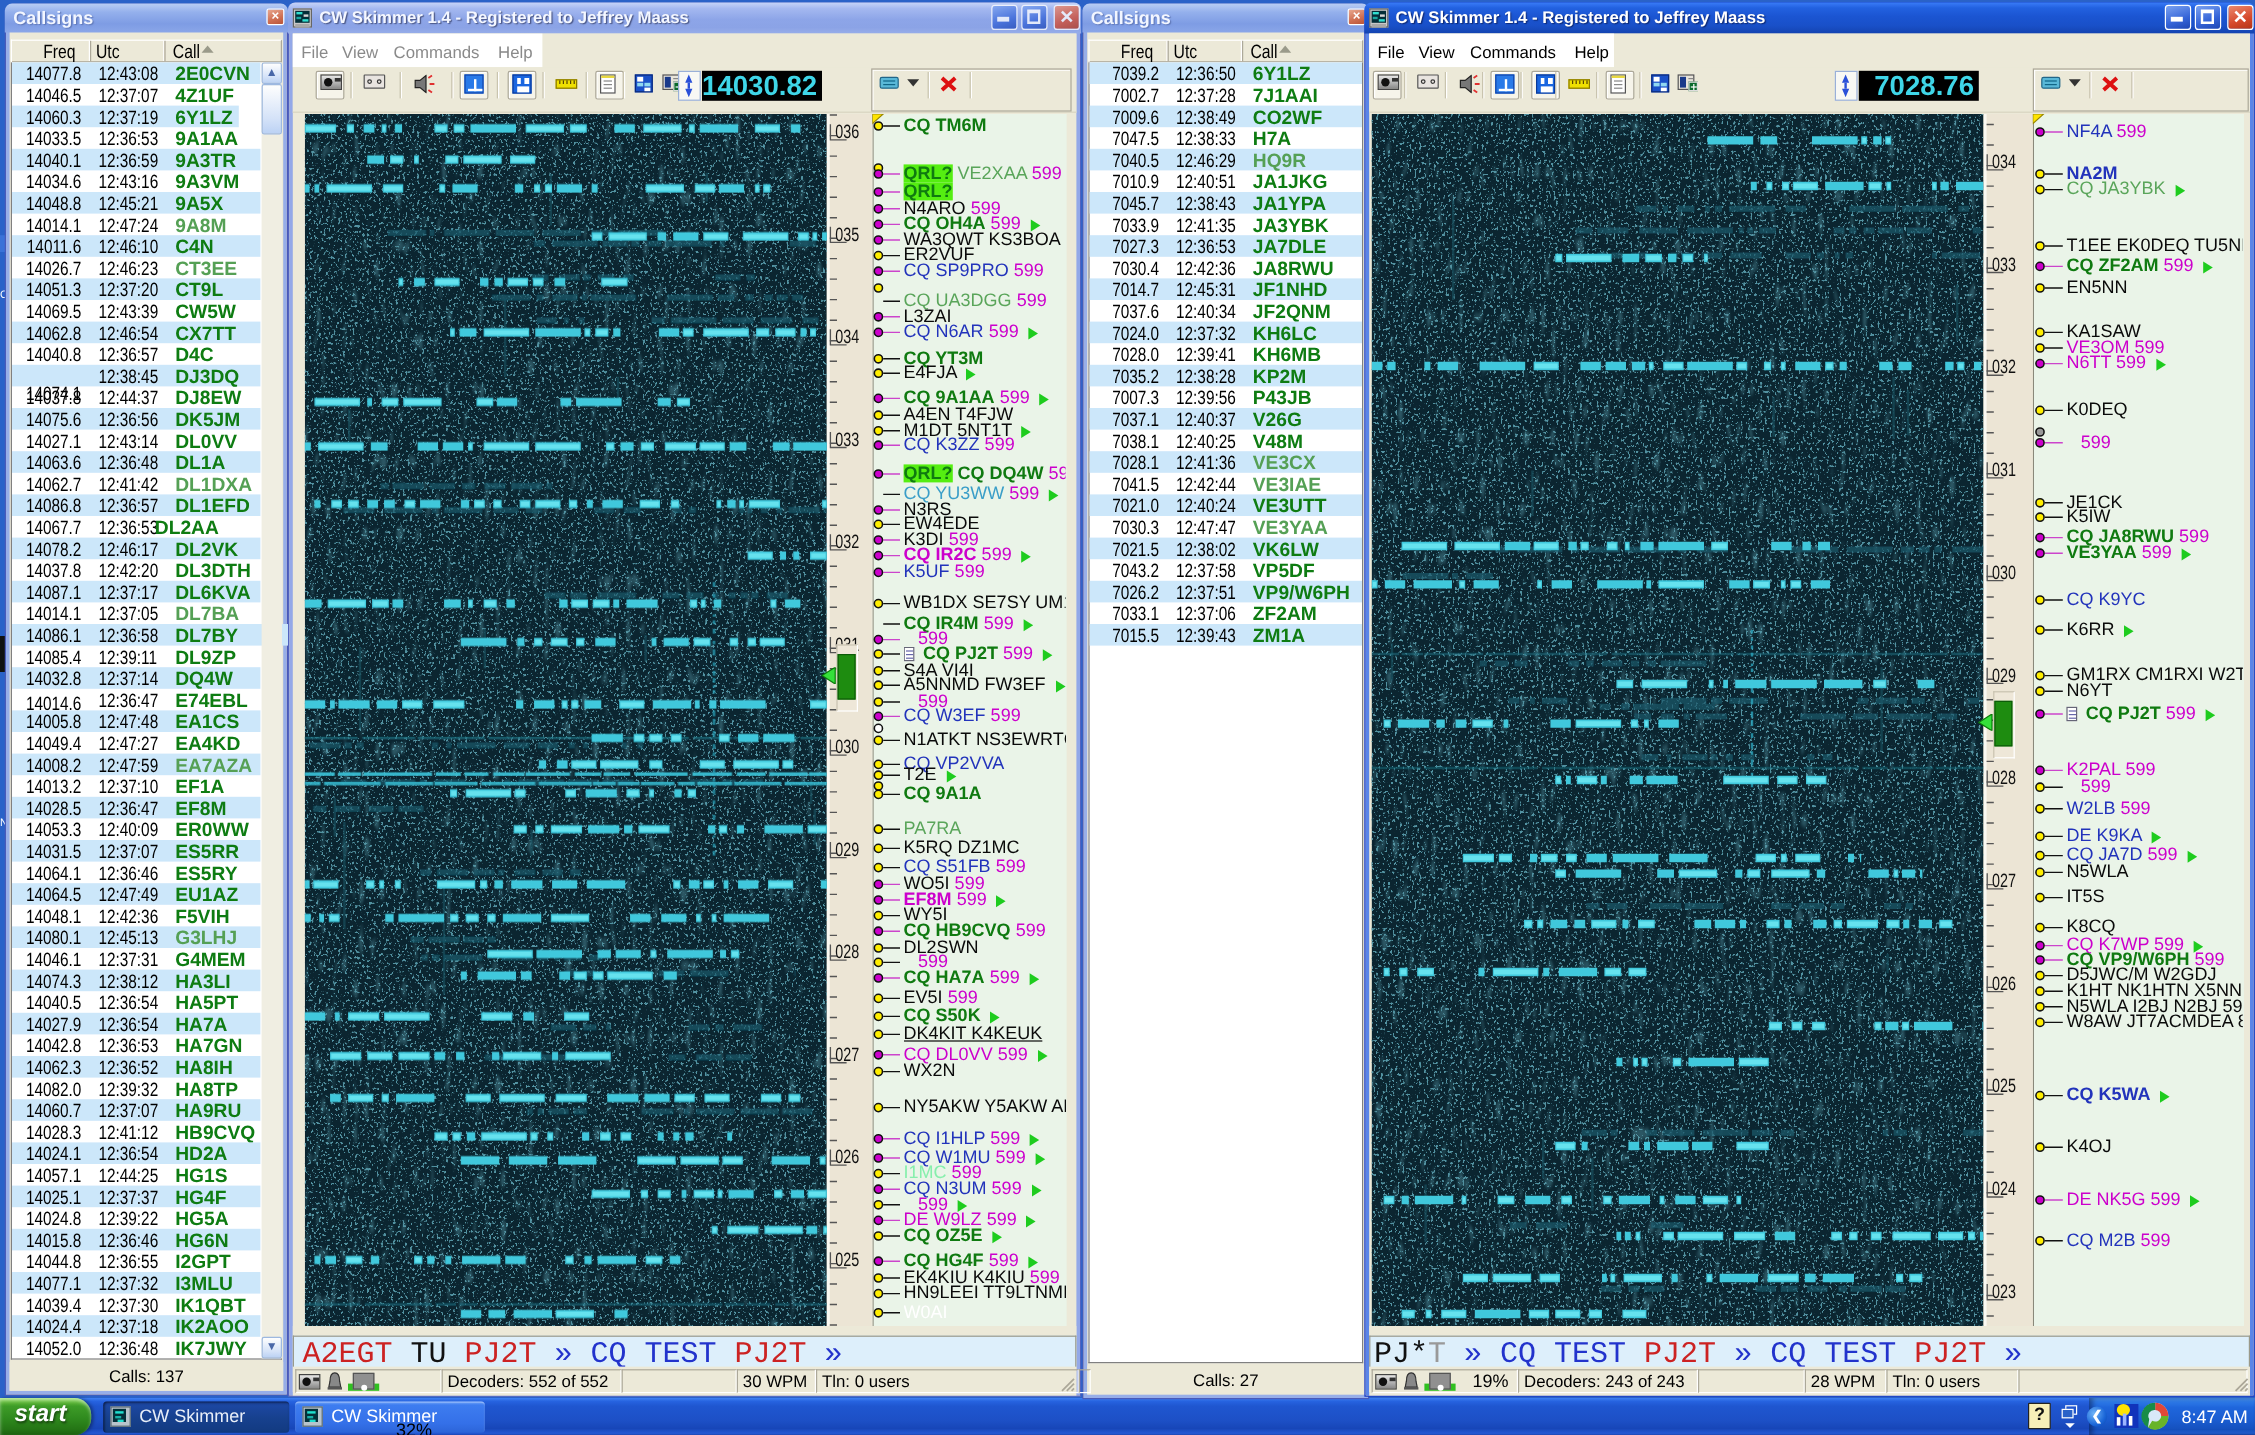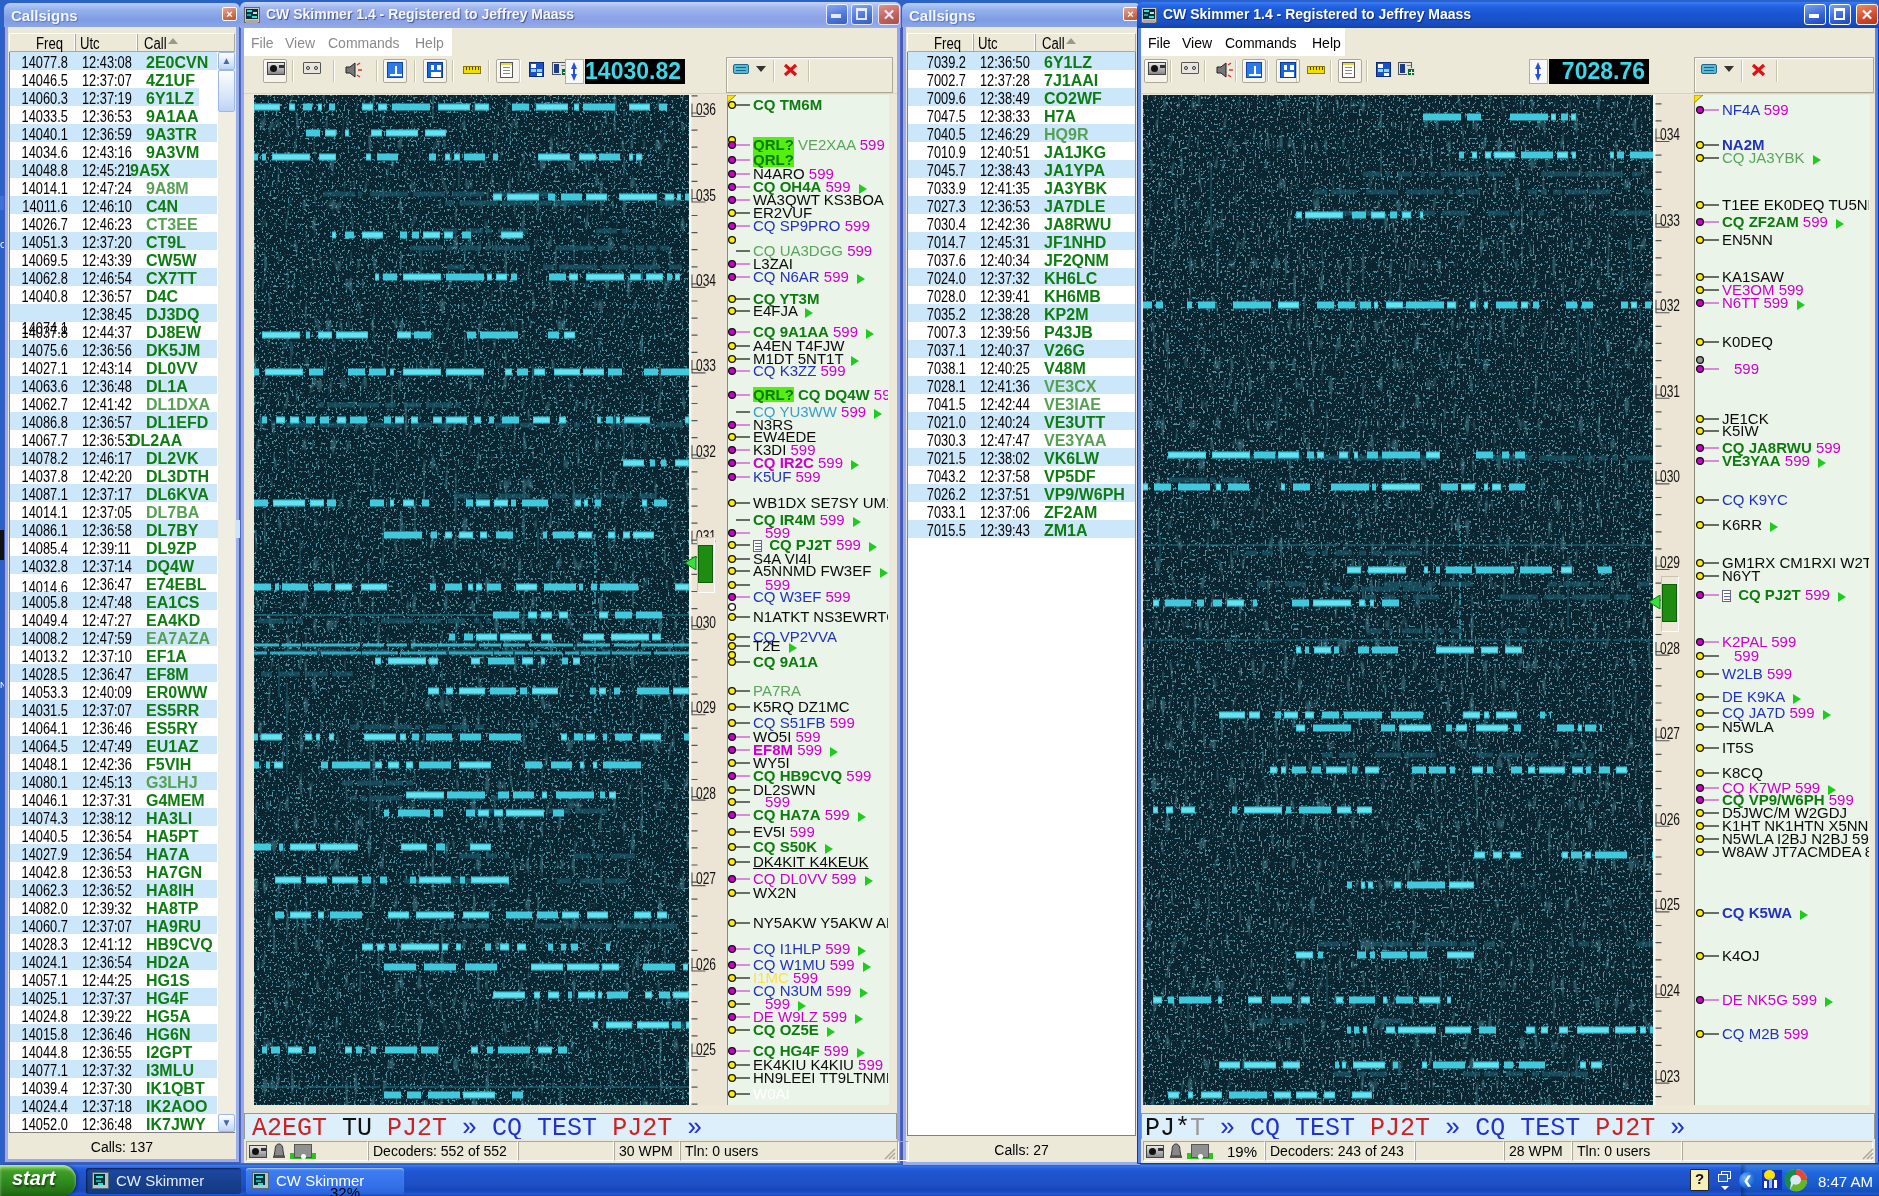--- a/index.html
+++ b/index.html
@@ -122,21 +122,21 @@
     <span class="lcall" style="left:136px;top:2px">9A3TR</span>
   </div>
 <div class="lrow" style="left:10px;top:142px;width:207px">
     <span class="lfreq" style="left:0;width:58px;top:2px"><span class="numr">14034.6</span></span>
     <span class="lutc" style="left:72px;top:2px"><span class="num">12:43:16</span></span>
     <span class="lcall" style="left:136px;top:2px">9A3VM</span>
   </div>
 <div class="lrow alt" style="left:10px;top:160px;width:207px">
     <span class="lfreq" style="left:0;width:58px;top:2px"><span class="numr">14048.8</span></span>
     <span class="lutc" style="left:72px;top:2px"><span class="num">12:45:21</span></span>
-    <span class="lcall" style="left:120px;top:2px">9A5X</span>
+    <span class="lcall" style="left:136px;top:2px">9A5X</span>
   </div>
 <div class="lrow" style="left:10px;top:178px;width:207px">
     <span class="lfreq" style="left:0;width:58px;top:2px"><span class="numr">14014.1</span></span>
     <span class="lutc" style="left:72px;top:2px"><span class="num">12:47:24</span></span>
     <span class="lcall old" style="left:136px;top:2px">9A8M</span>
   </div>
 <div class="lrow alt" style="left:10px;top:196px;width:207px">
     <span class="lfreq" style="left:0;width:58px;top:2px"><span class="numr">14011.6</span></span>
     <span class="lutc" style="left:72px;top:2px"><span class="num">12:46:10</span></span>
     <span class="lcall" style="left:136px;top:2px">C4N</span>
@@ -1120,21 +1120,21 @@
     <div class="pent" style="left:38px;top:698px"><span style="color:#cc00cc;">599</span></div>
     <div class="pent" style="left:26px;top:711px"><span style="color:#0f7a10;font-weight:bold;">CQ HA7A</span> <span style="color:#cc00cc;">599</span> <span class="ptri"></span></div>
     <div class="pent" style="left:26px;top:728px"><span style="color:#0a0a0a;">EV5I</span> <span style="color:#cc00cc;">599</span></div>
     <div class="pent" style="left:26px;top:743px"><span style="color:#0f7a10;font-weight:bold;">CQ S50K</span> <span class="ptri"></span></div>
     <div class="pent" style="left:26px;top:758px"><span style="color:#0a0a0a;text-decoration:underline;">DK4KIT K4KEUK</span></div>
     <div class="pent" style="left:26px;top:775px"><span style="color:#cc00cc;">CQ DL0VV</span> <span style="color:#cc00cc;">599</span> <span class="ptri"></span></div>
     <div class="pent" style="left:26px;top:789px"><span style="color:#0a0a0a;">WX2N</span></div>
     <div class="pent" style="left:26px;top:819px"><span style="color:#0a0a0a;">NY5AKW Y5AKW AN</span></div>
     <div class="pent" style="left:26px;top:845px"><span style="color:#2233bb;">CQ I1HLP</span> <span style="color:#cc00cc;">599</span> <span class="ptri"></span></div>
     <div class="pent" style="left:26px;top:861px"><span style="color:#2233bb;">CQ W1MU</span> <span style="color:#cc00cc;">599</span> <span class="ptri"></span></div>
-    <div class="pent" style="left:26px;top:874px"><span style="color:#fde047;">I1MC</span> <span style="color:#cc00cc;">599</span></div>
+    <div class="pent" style="left:26px;top:874px"><span style="color:#86efac;">I1MC</span> <span style="color:#cc00cc;">599</span></div>
     <div class="pent" style="left:26px;top:887px"><span style="color:#2233bb;">CQ N3UM</span> <span style="color:#cc00cc;">599</span> <span class="ptri"></span></div>
     <div class="pent" style="left:38px;top:900px"><span style="color:#cc00cc;">599</span> <span class="ptri"></span></div>
     <div class="pent" style="left:26px;top:913px"><span style="color:#cc00cc;">DE W9LZ</span> <span style="color:#cc00cc;">599</span> <span class="ptri"></span></div>
     <div class="pent" style="left:26px;top:926px"><span style="color:#0f7a10;font-weight:bold;">CQ OZ5E</span> <span class="ptri"></span></div>
     <div class="pent" style="left:26px;top:947px"><span style="color:#0f7a10;font-weight:bold;">CQ HG4F</span> <span style="color:#cc00cc;">599</span> <span class="ptri"></span></div>
     <div class="pent" style="left:26px;top:961px"><span style="color:#0a0a0a;">EK4KIU K4KIU</span> <span style="color:#cc00cc;">599</span></div>
     <div class="pent" style="left:26px;top:974px"><span style="color:#0a0a0a;">HN9LEEI TT9LTNMI E</span></div>
     <div class="pent" style="left:26px;top:990px"><span style="color:#ffffff;">W0AI</span></div>
   </div>
 <svg class="ab" style="left:727px;top:95px" width="10" height="9">

